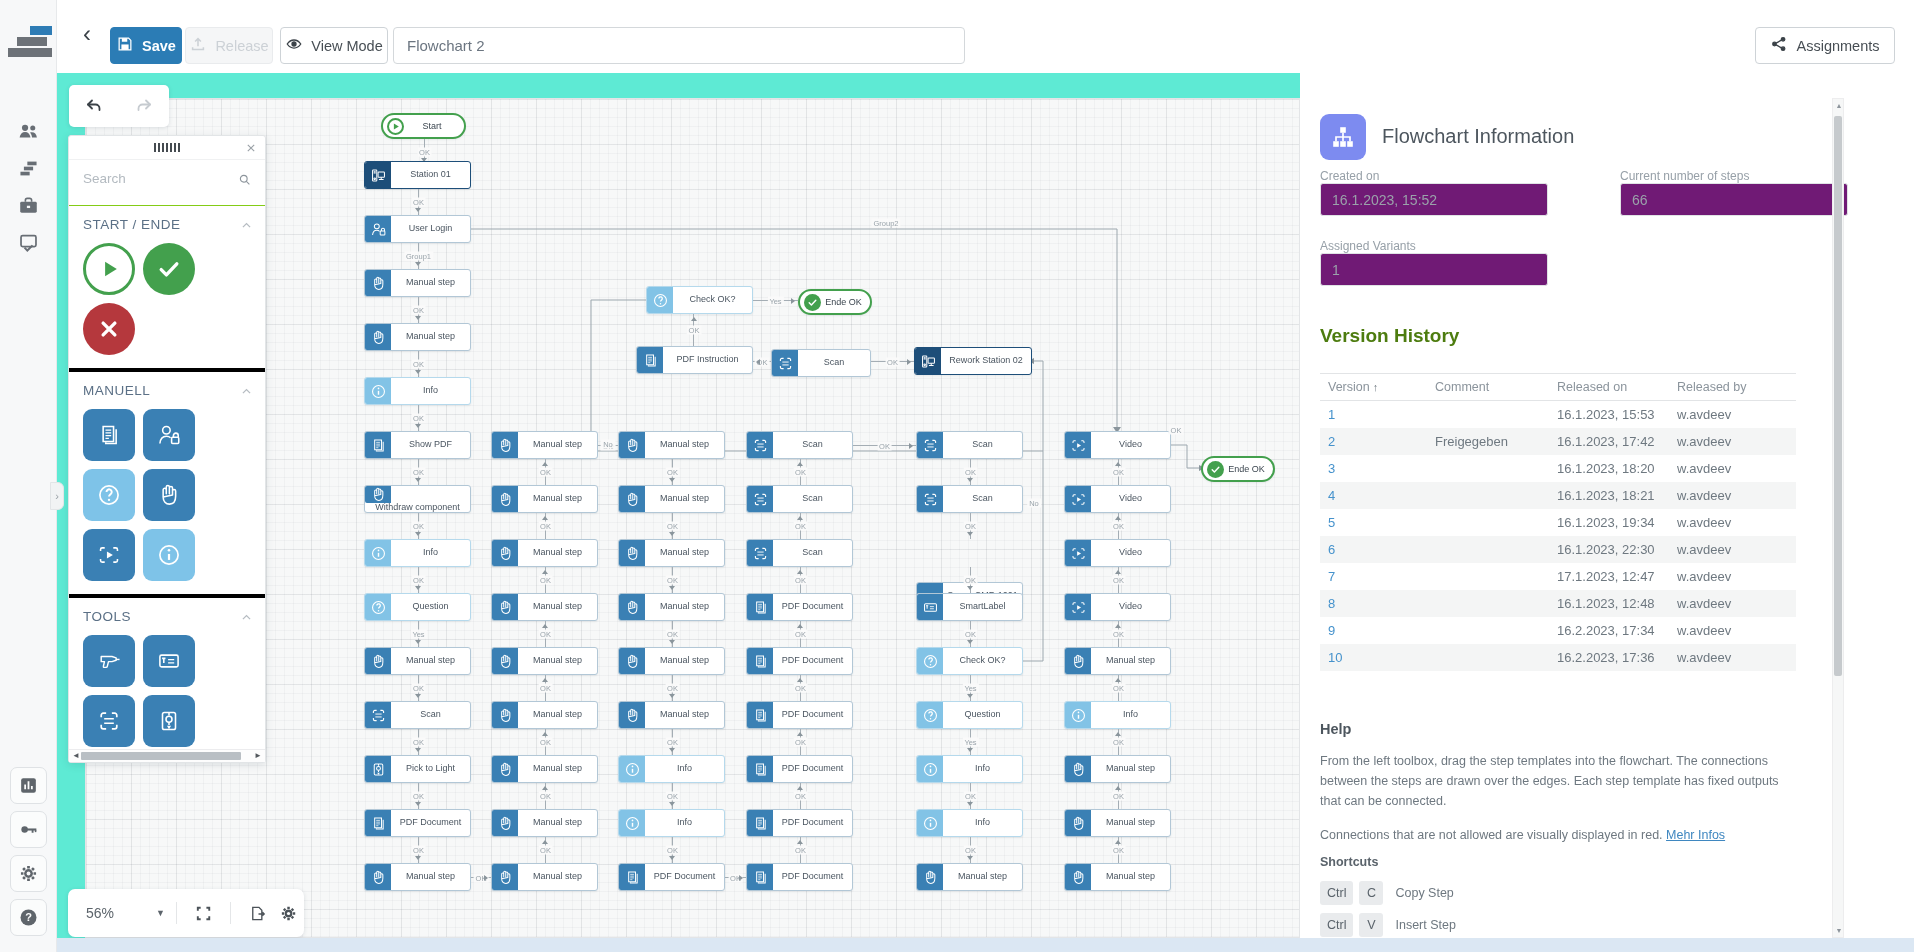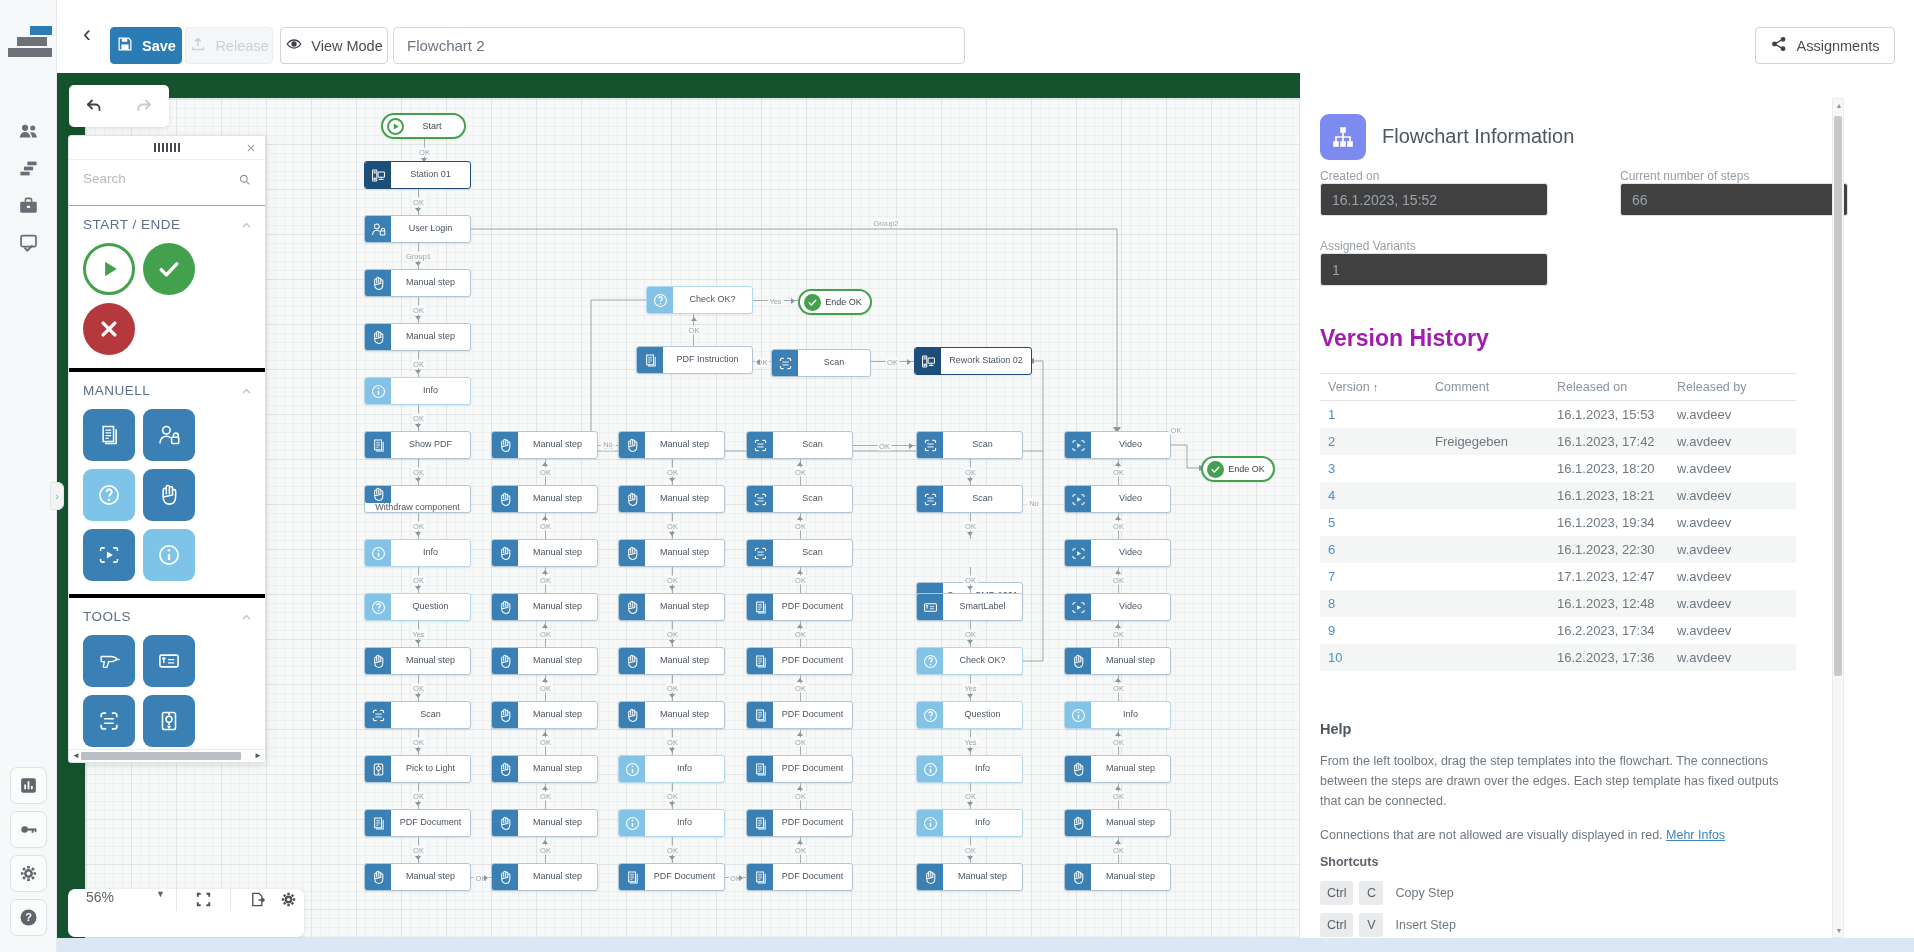--- a/index.html
+++ b/index.html
@@ -24,21 +24,21 @@
   .back { position:absolute; left:26px; top:20px; font-size:24px; color:#3b4248; cursor:pointer; }
   .btn { position:absolute; top:27px; height:37px; border-radius:4px; display:flex; align-items:center; justify-content:center; gap:8px; font-size:14.5px; cursor:pointer; }
   .btn svg { width:18px; height:18px; }
   .btn-save { left:53px; width:72px; background:#2b7cb5; color:#fff; border:1px solid #2b7cb5; font-weight:bold; }
   .btn-release { left:128px; width:88px; background:#f5f6f7; color:#ccd1d6; border:1px solid #e9ebed; cursor:default; }
   .btn-view { left:223px; width:108px; background:#fff; color:#474e54; border:1px solid #ced3d7; }
   .name-input { position:absolute; left:336px; top:27px; width:572px; height:37px; border:1px solid #d4d8db; border-radius:4px; font-size:15px; color:#6b7580; padding:0 13px; font-family:"Liberation Sans",sans-serif; background:#fff; }
   .btn-assign { left:1698px; width:140px; background:#fff; color:#474e54; border:1px solid #ced3d7; }
 
   
-  .main { position:absolute; left:57px; top:73px; width:1243px; height:879px; background:#14532d; }
+  .main { position:absolute; left:57px; top:73px; width:1243px; height:879px; background:#5eead4; }
   .canvas { position:absolute; left:28px; top:25px; width:1215px; height:840px; background-color:#f7f8f8; border:1px solid #e3e5e7;
     background-image:
       linear-gradient(rgba(110,120,130,0.10) 1px, transparent 1px),
       linear-gradient(90deg, rgba(110,120,130,0.10) 1px, transparent 1px),
       linear-gradient(rgba(110,120,130,0.055) 1px, transparent 1px),
       linear-gradient(90deg, rgba(110,120,130,0.055) 1px, transparent 1px);
     background-size:45px 45px, 45px 45px, 9px 9px, 9px 9px; }
   .bottom-strip { position:absolute; left:57px; top:938px; width:1857px; height:14px; background:#dbe7f3; z-index:25; }
 
   
@@ -100,35 +100,35 @@
   .tb-hscroll { height:13px; border-top:1px solid #ececee; position:relative; background:#fdfdfd; }
   .tb-hscroll .thumb { position:absolute; left:12px; top:2px; width:160px; height:8px; background:#b9bfc4; border-radius:1px; }
   .tb-hscroll .ar { position:absolute; top:1px; font-size:8px; color:#54595e; }
   .tb-hscroll .ar.l { left:3px; } .tb-hscroll .ar.r { right:3px; }
 
   
   .undoredo { position:absolute; left:12px; top:12px; width:100px; height:42px; background:#fff; border-radius:5px; box-shadow:0 1px 4px rgba(40,60,80,0.15); display:flex; align-items:center; justify-content:space-around; z-index:9; }
   .undoredo .u { width:20px; height:20px; color:#3b4248; cursor:pointer; }
   .undoredo .r { width:20px; height:20px; color:#c6cbd0; cursor:pointer; }
   .undoredo svg { width:100%; height:100%; }
-  .zoomcard { position:absolute; left:11px; bottom:15px; width:236px; height:48px; background:#fff; border-radius:7px; box-shadow:0 1px 4px rgba(40,60,80,0.15); display:flex; z-index:9; }
+  .zoomcard { position:absolute; left:11px; bottom:15px; width:236px; height:48px; background:#fff; border-radius:7px; box-shadow:0 1px 4px rgba(40,60,80,0.15); display:flex; align-items:center; z-index:9; }
   .zoomval { font-size:14px; color:#5c646b; margin-left:18px; cursor:pointer; }
   .zoomcaret { font-size:9px; color:#5c646b; margin-left:42px; cursor:pointer; }
   .zdiv { width:1px; height:22px; background:#e4e6e8; margin:0 11px; }
   .zic { width:21px; height:21px; color:#4b5258; cursor:pointer; margin:0 6px; }
   .zic svg { width:100%; height:100%; }
 
   
   .rpanel { position:absolute; left:1300px; top:73px; width:614px; height:879px; background:#fff; }
   .fc-icon { position:absolute; left:20px; top:41px; width:46px; height:46px; border-radius:9px; background:#7d8bf0; display:flex; align-items:center; justify-content:center; }
   .fc-icon svg { width:28px; height:28px; }
   .fc-title { position:absolute; left:82px; top:52px; font-size:20px; color:#4d565e; }
   .fld-label { position:absolute; font-size:12px; color:#97a0a8; }
-  .fld { position:absolute; width:228px; height:33px; background:#404040; border:1px solid #e0e3e5; border-radius:3px; font-size:14px; color:#9aa2aa; display:flex; align-items:center; padding:0 11px; }
-  .vh-title { position:absolute; left:20px; top:252px; font-size:23px; font-weight:bold; color:#a21caf; }
+  .fld { position:absolute; width:228px; height:33px; background:#701a75; border:1px solid #e0e3e5; border-radius:3px; font-size:14px; color:#9aa2aa; display:flex; align-items:center; padding:0 11px; }
+  .vh-title { position:absolute; left:20px; top:252px; font-size:19px; font-weight:bold; color:#4d7c0f; }
   .vh-table { position:absolute; left:20px; top:300px; width:476px; font-size:13px; color:#6e7880; }
   .vh-row { display:grid; grid-template-columns:107px 122px 120px 127px; height:27px; align-items:center; }
   .vh-row > div { padding-left:8px; white-space:nowrap; }
   .vh-head { border-top:1px solid #e2e4e6; border-bottom:1px solid #e2e4e6; color:#8b949c; font-size:12.5px; height:28px; }
   .vh-row:nth-child(odd):not(.vh-head) { background:#f4f5f5; }
   .vh-row .vlink { color:#4592cc; cursor:pointer; }
   .sortarrow { color:#6e7880; font-size:11px; margin-left:3px; }
   .help-title { position:absolute; left:20px; top:648px; font-size:14.5px; font-weight:bold; color:#4d565e; }
   .help-p { position:absolute; left:20px; width:468px; font-size:12.5px; color:#6e7880; line-height:1.6; }
   .help-link { color:#3f87c0; text-decoration:underline; cursor:pointer; }

